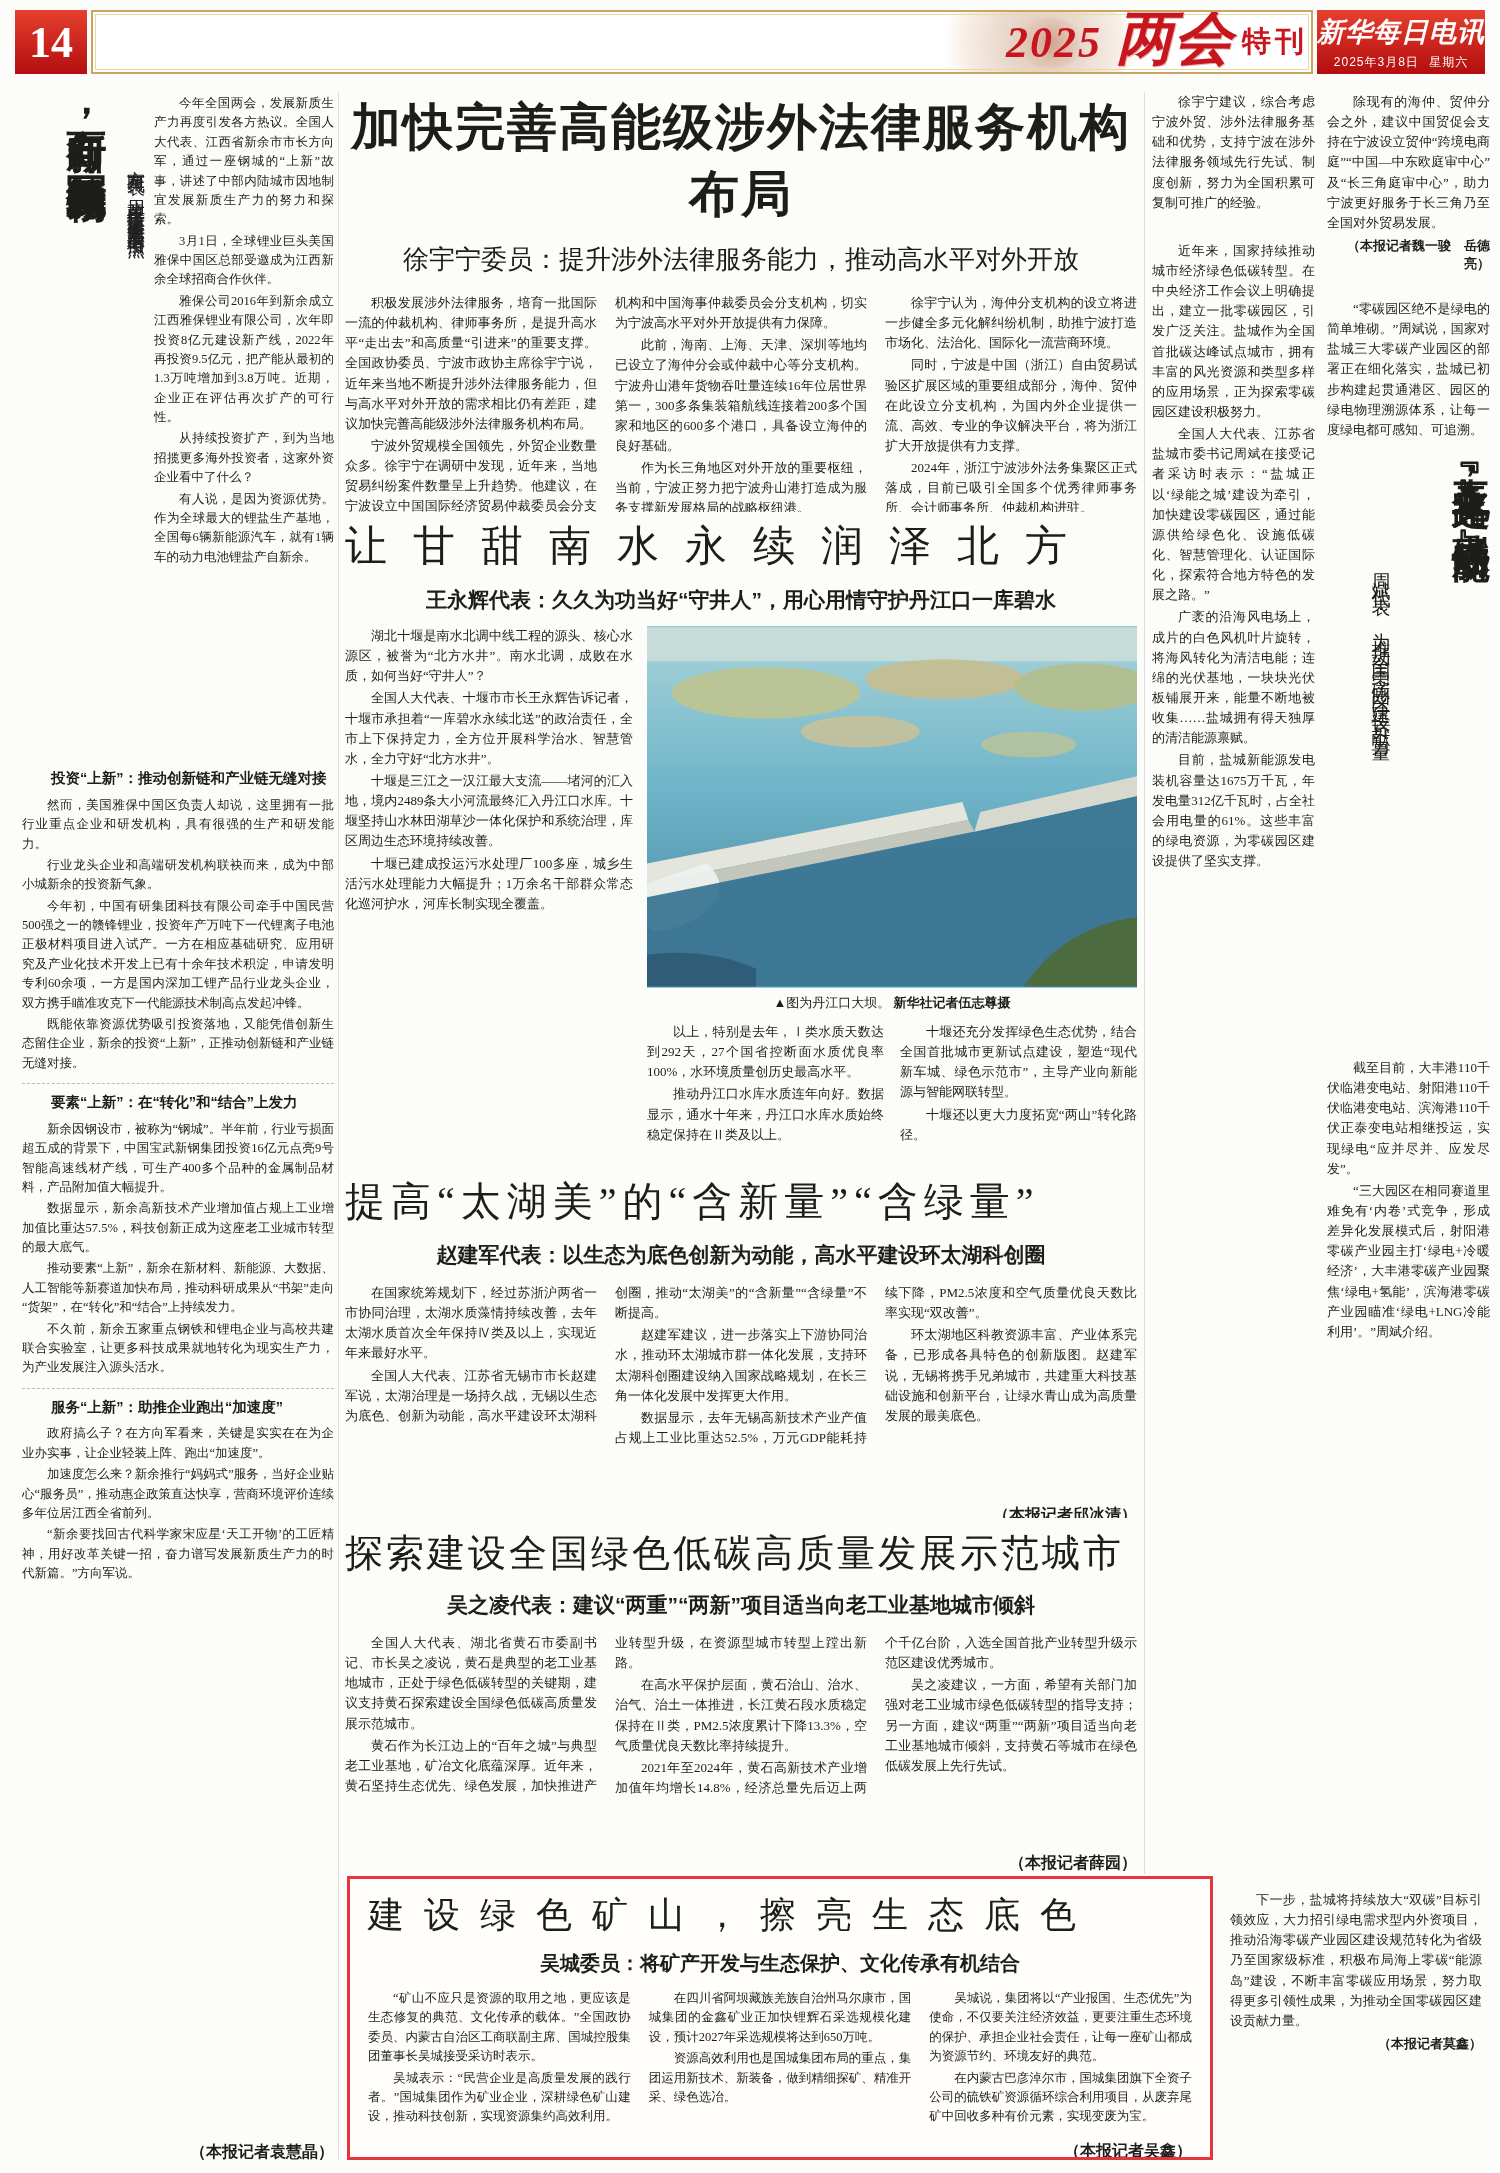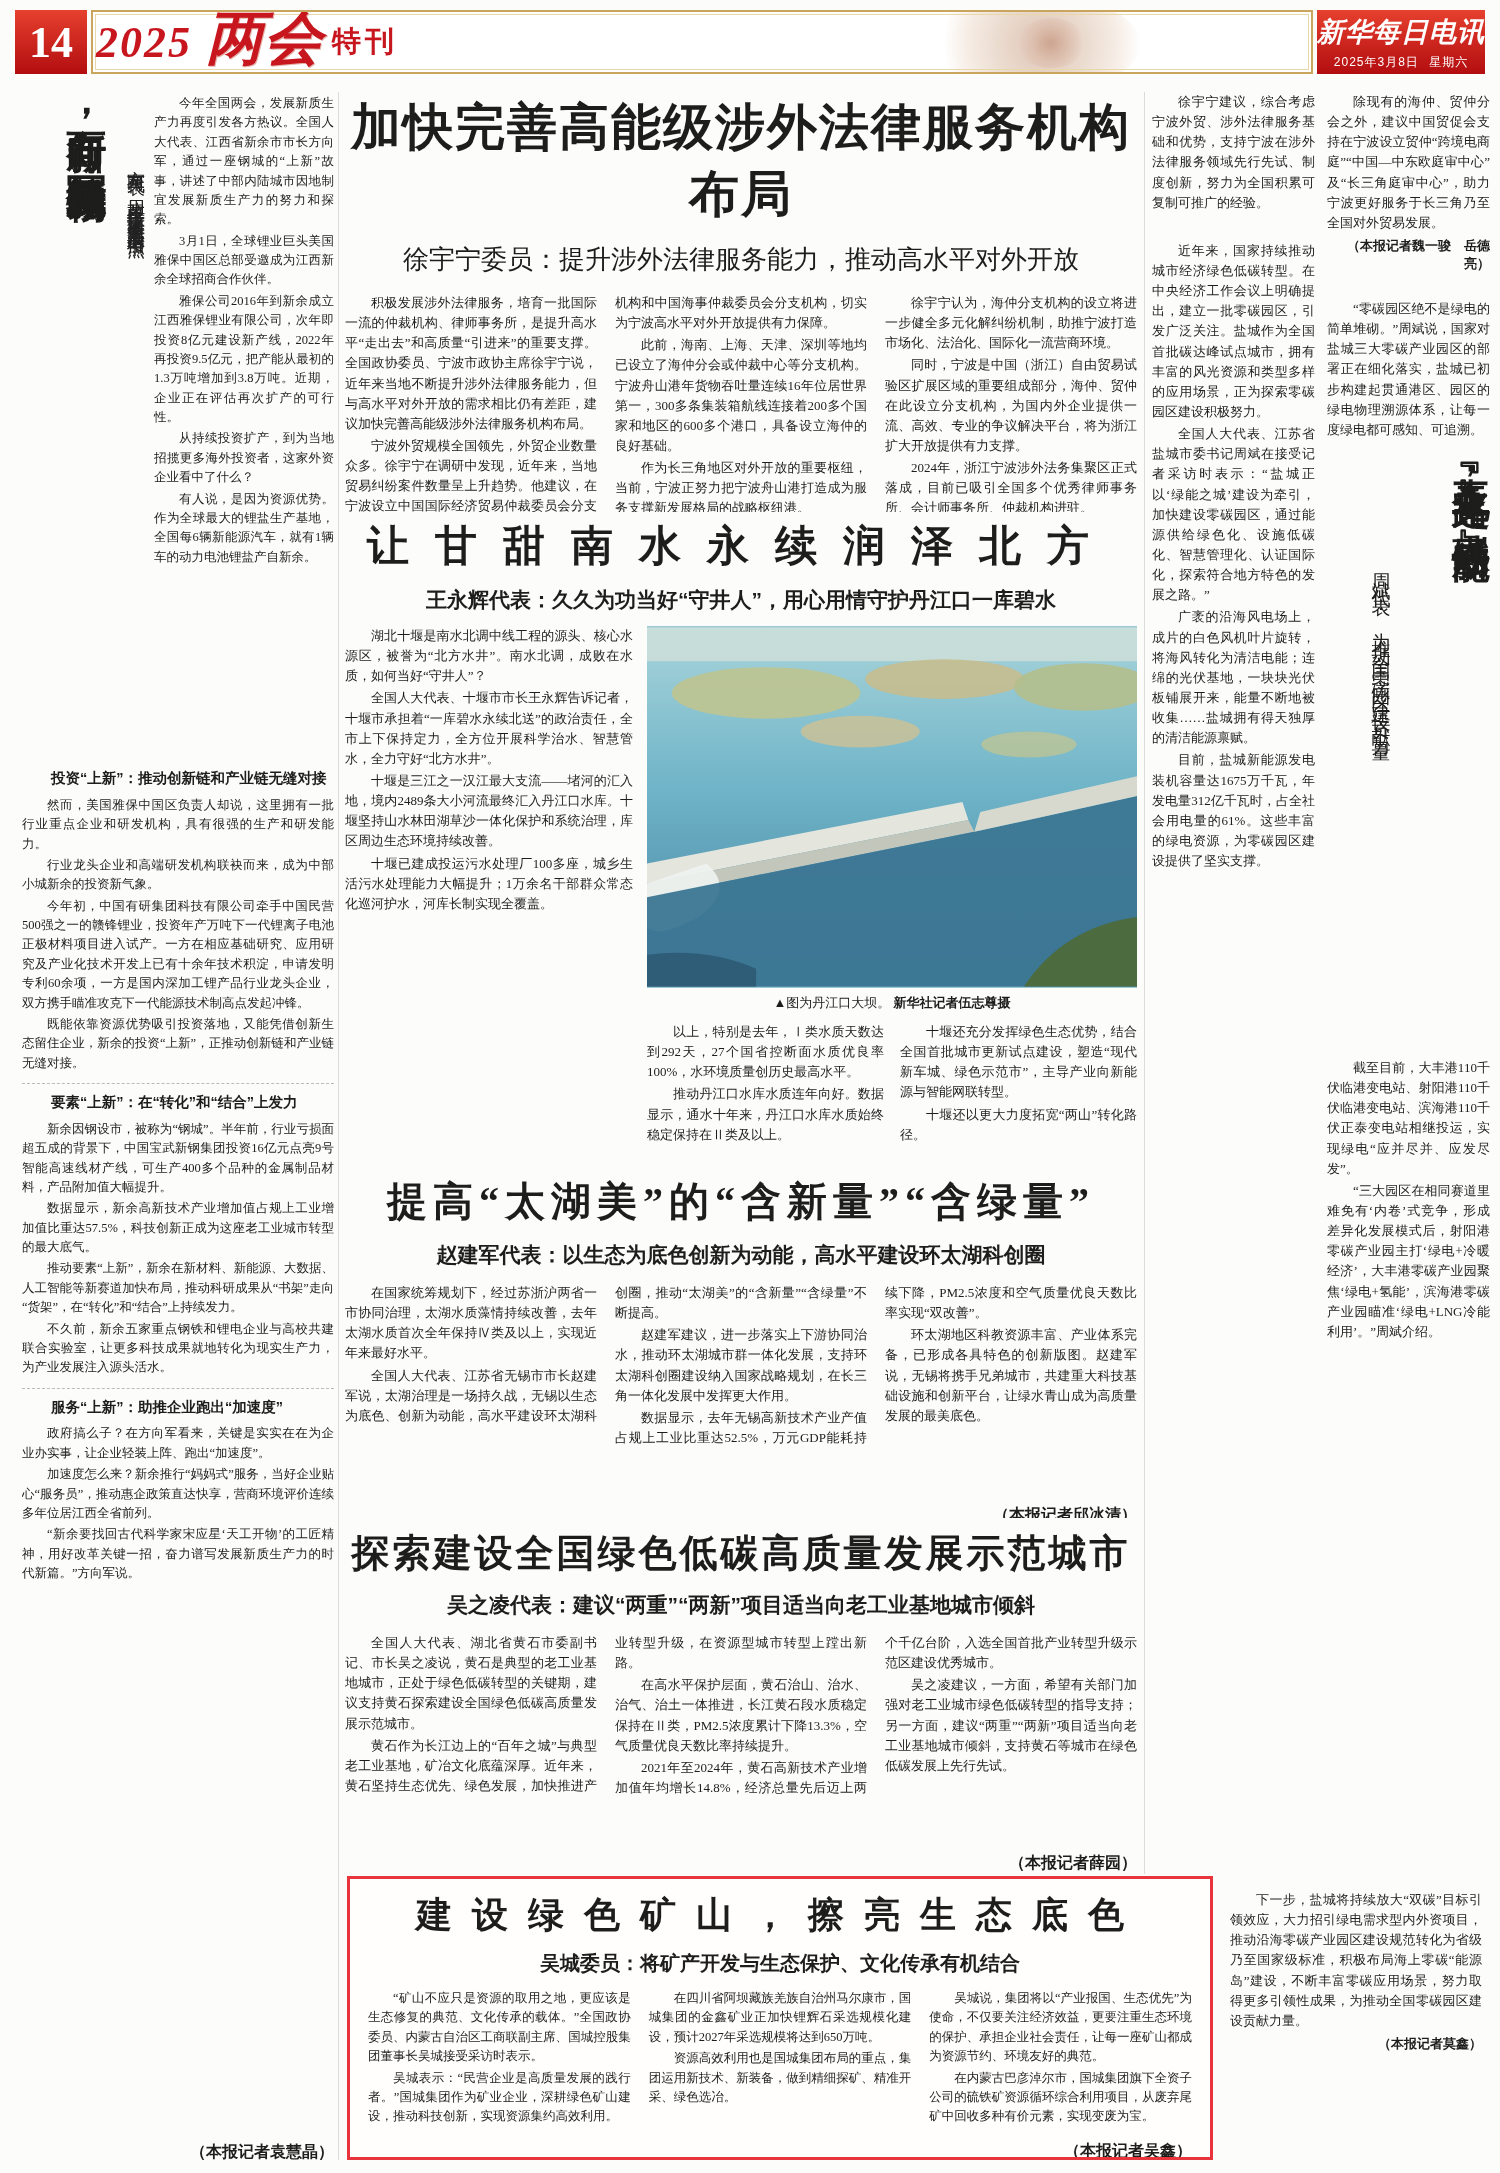--- a/index.html
+++ b/index.html
@@ -4,21 +4,21 @@
 <style>
   html,body{margin:0;padding:0;background:#e9e7e2;}
   .page{position:relative;width:1500px;height:2173px;margin:0 auto;background:#fcfcfa;
         font-family:"Liberation Serif",serif;color:#1d1d1b;overflow:hidden;}
   
   .masthead{position:absolute;left:15px;top:10px;width:1470px;height:64px;display:flex;}
   .pagenum-box{width:72px;height:64px;background:linear-gradient(180deg,#e6402e,#b30d10);
      color:#fff;font-size:44px;font-weight:900;display:flex;align-items:center;justify-content:center;
      font-family:"Liberation Serif",serif;}
   .banner{flex:1;margin:0 4px;border:2px solid #c9a55e;position:relative;background:#fff;overflow:hidden;}
-  .banner-inner{position:absolute;inset:2px;border:1px solid #e8d7a8;display:flex;align-items:center;}
+  .banner-inner{position:absolute;inset:2px;border:1px solid #e8d7a8;display:flex;align-items:center;padding-left:26px;justify-content:flex-end;}
   .banner .yr{color:#c8161e;font-size:44px;font-weight:900;font-style:italic;letter-spacing:2px;}
   .banner .brand{color:#c8161e;font-size:58px;font-weight:900;font-style:italic;margin:0 10px 6px 14px;
      font-family:"Liberation Serif",serif;text-shadow:1px 1px 0 #e4b1a9;}
   .banner .suffix{color:#c8161e;font-size:29px;font-weight:900;letter-spacing:4px;font-family:"Liberation Sans",sans-serif;}
   .rose{position:absolute;right:170px;top:-18px;width:220px;height:100px;border-radius:50%;
      background:radial-gradient(circle at 55% 50%, #d9b9a8 0%, #e8d6c8 35%, #f6ece4 60%, rgba(255,255,255,0) 75%);
      opacity:.85;}
   .rose2{position:absolute;right:225px;top:6px;width:70px;height:50px;border-radius:50%;
      background:radial-gradient(circle,#c89c86 0%,#ddbfae 45%,rgba(255,255,255,0) 75%);opacity:.8;}
   .mast-box{width:168px;height:64px;background:linear-gradient(180deg,#e6402e,#b30d10);color:#fff;
@@ -43,21 +43,21 @@
   .left-body{font-size:12.5px;margin-top:6px;height:1380px;overflow:hidden;}
   .left-body .subhead{border-top:1px dashed #bbb;padding-top:8px;}
   .left-body .subhead:first-child{border-top:none;padding-top:0;}
   
   .center-article{position:absolute;left:345px;width:792px;overflow:hidden;}
   .headline-1{font-size:50px;font-weight:900;text-align:center;letter-spacing:2px;margin:2px 0 14px;
      font-family:"Liberation Serif",serif;}
   .byline-1{font-size:26px;text-align:center;font-family:"Liberation Sans",sans-serif;margin-bottom:16px;}
   .cols3{columns:3;column-gap:18px;font-size:13px;text-align:justify;overflow:hidden;}
   .cols2{columns:2;column-gap:16px;font-size:13px;text-align:justify;overflow:hidden;}
-  .headline-sp{font-weight:700;text-align:center;font-family:"Liberation Serif",serif;white-space:nowrap;}
+  .headline-sp{font-weight:400;text-align:left;font-family:"Liberation Serif",serif;white-space:nowrap;}
   .byline-sm{font-size:21px;font-weight:700;text-align:center;font-family:"Liberation Sans",sans-serif;}
   .a2-body{display:flex;gap:14px;margin-top:12px;}
   .a2-left{width:288px;font-size:13px;overflow:hidden;}
   .a2-right{flex:1;}
   .photo{width:100%;height:362px;display:block;background:#9cc9d6;}
   .caption{font-size:13px;text-align:center;margin:6px 0 10px;}
   .caption b{font-family:"Liberation Sans",sans-serif;}
   
   .red-box{position:absolute;left:347px;top:1876px;width:866px;height:284px;border:3px solid #e8343c;
      box-sizing:border-box;padding:8px 18px 10px;overflow:hidden;background:#fffefc;}

